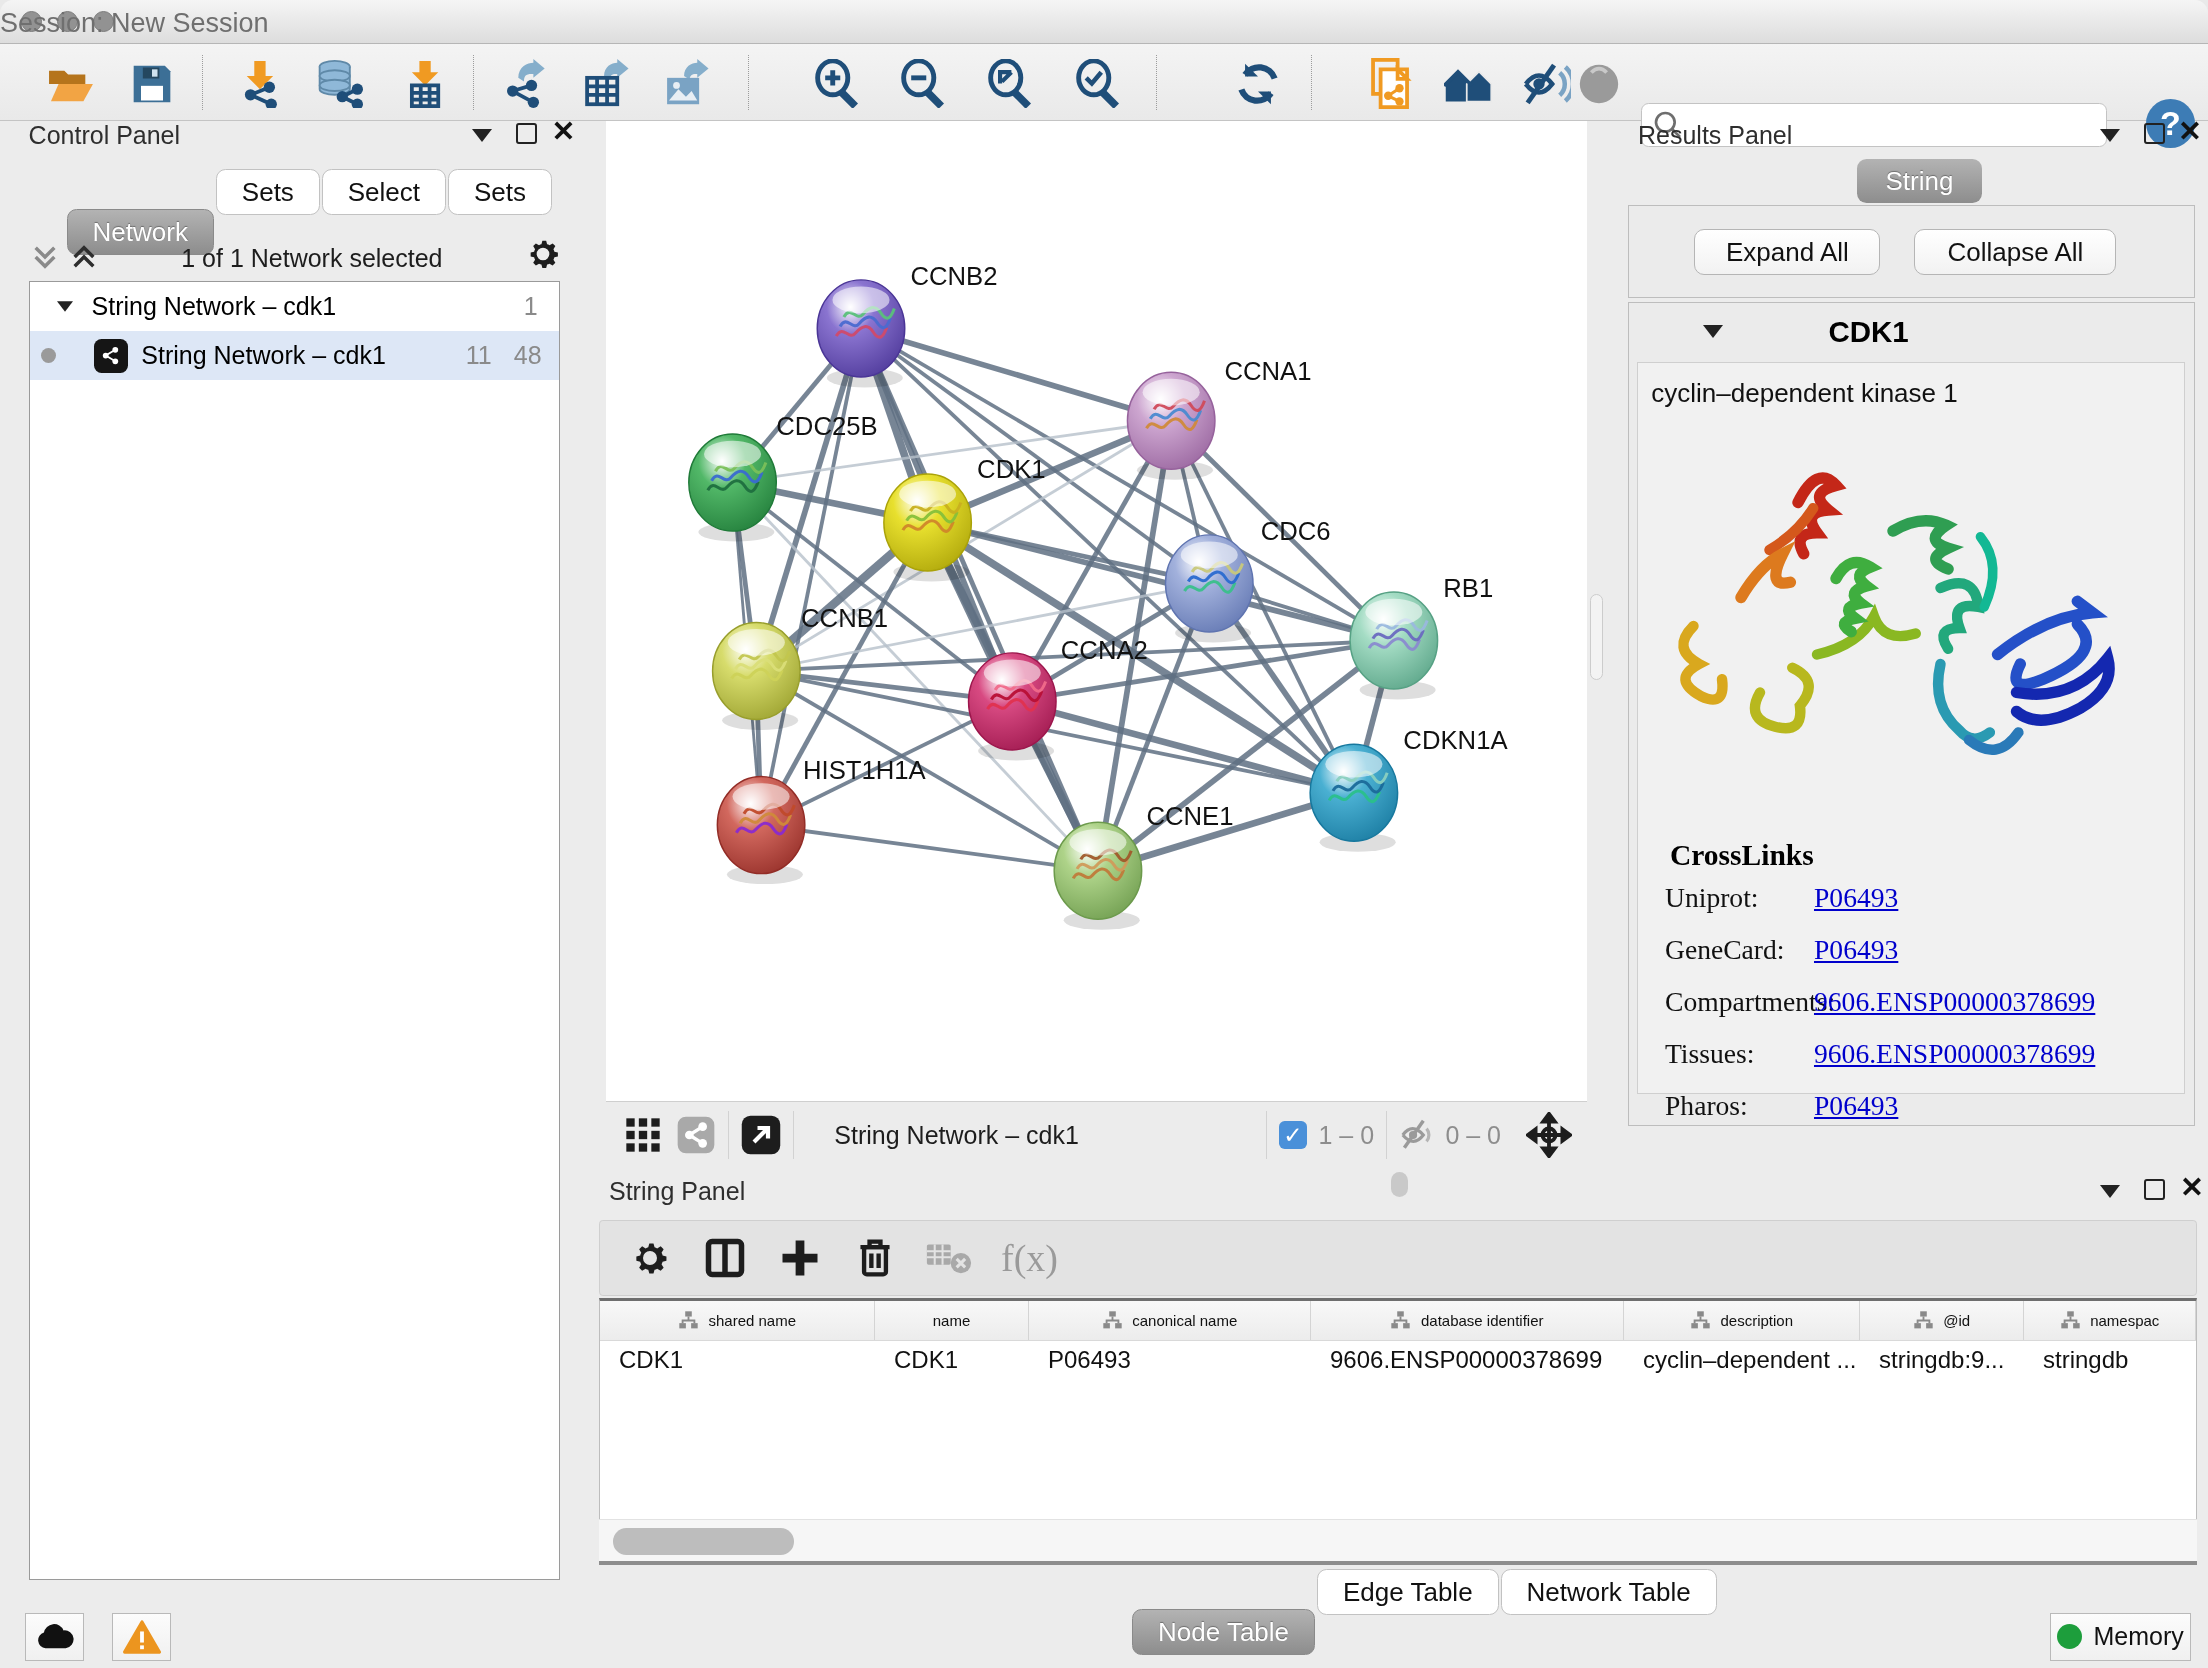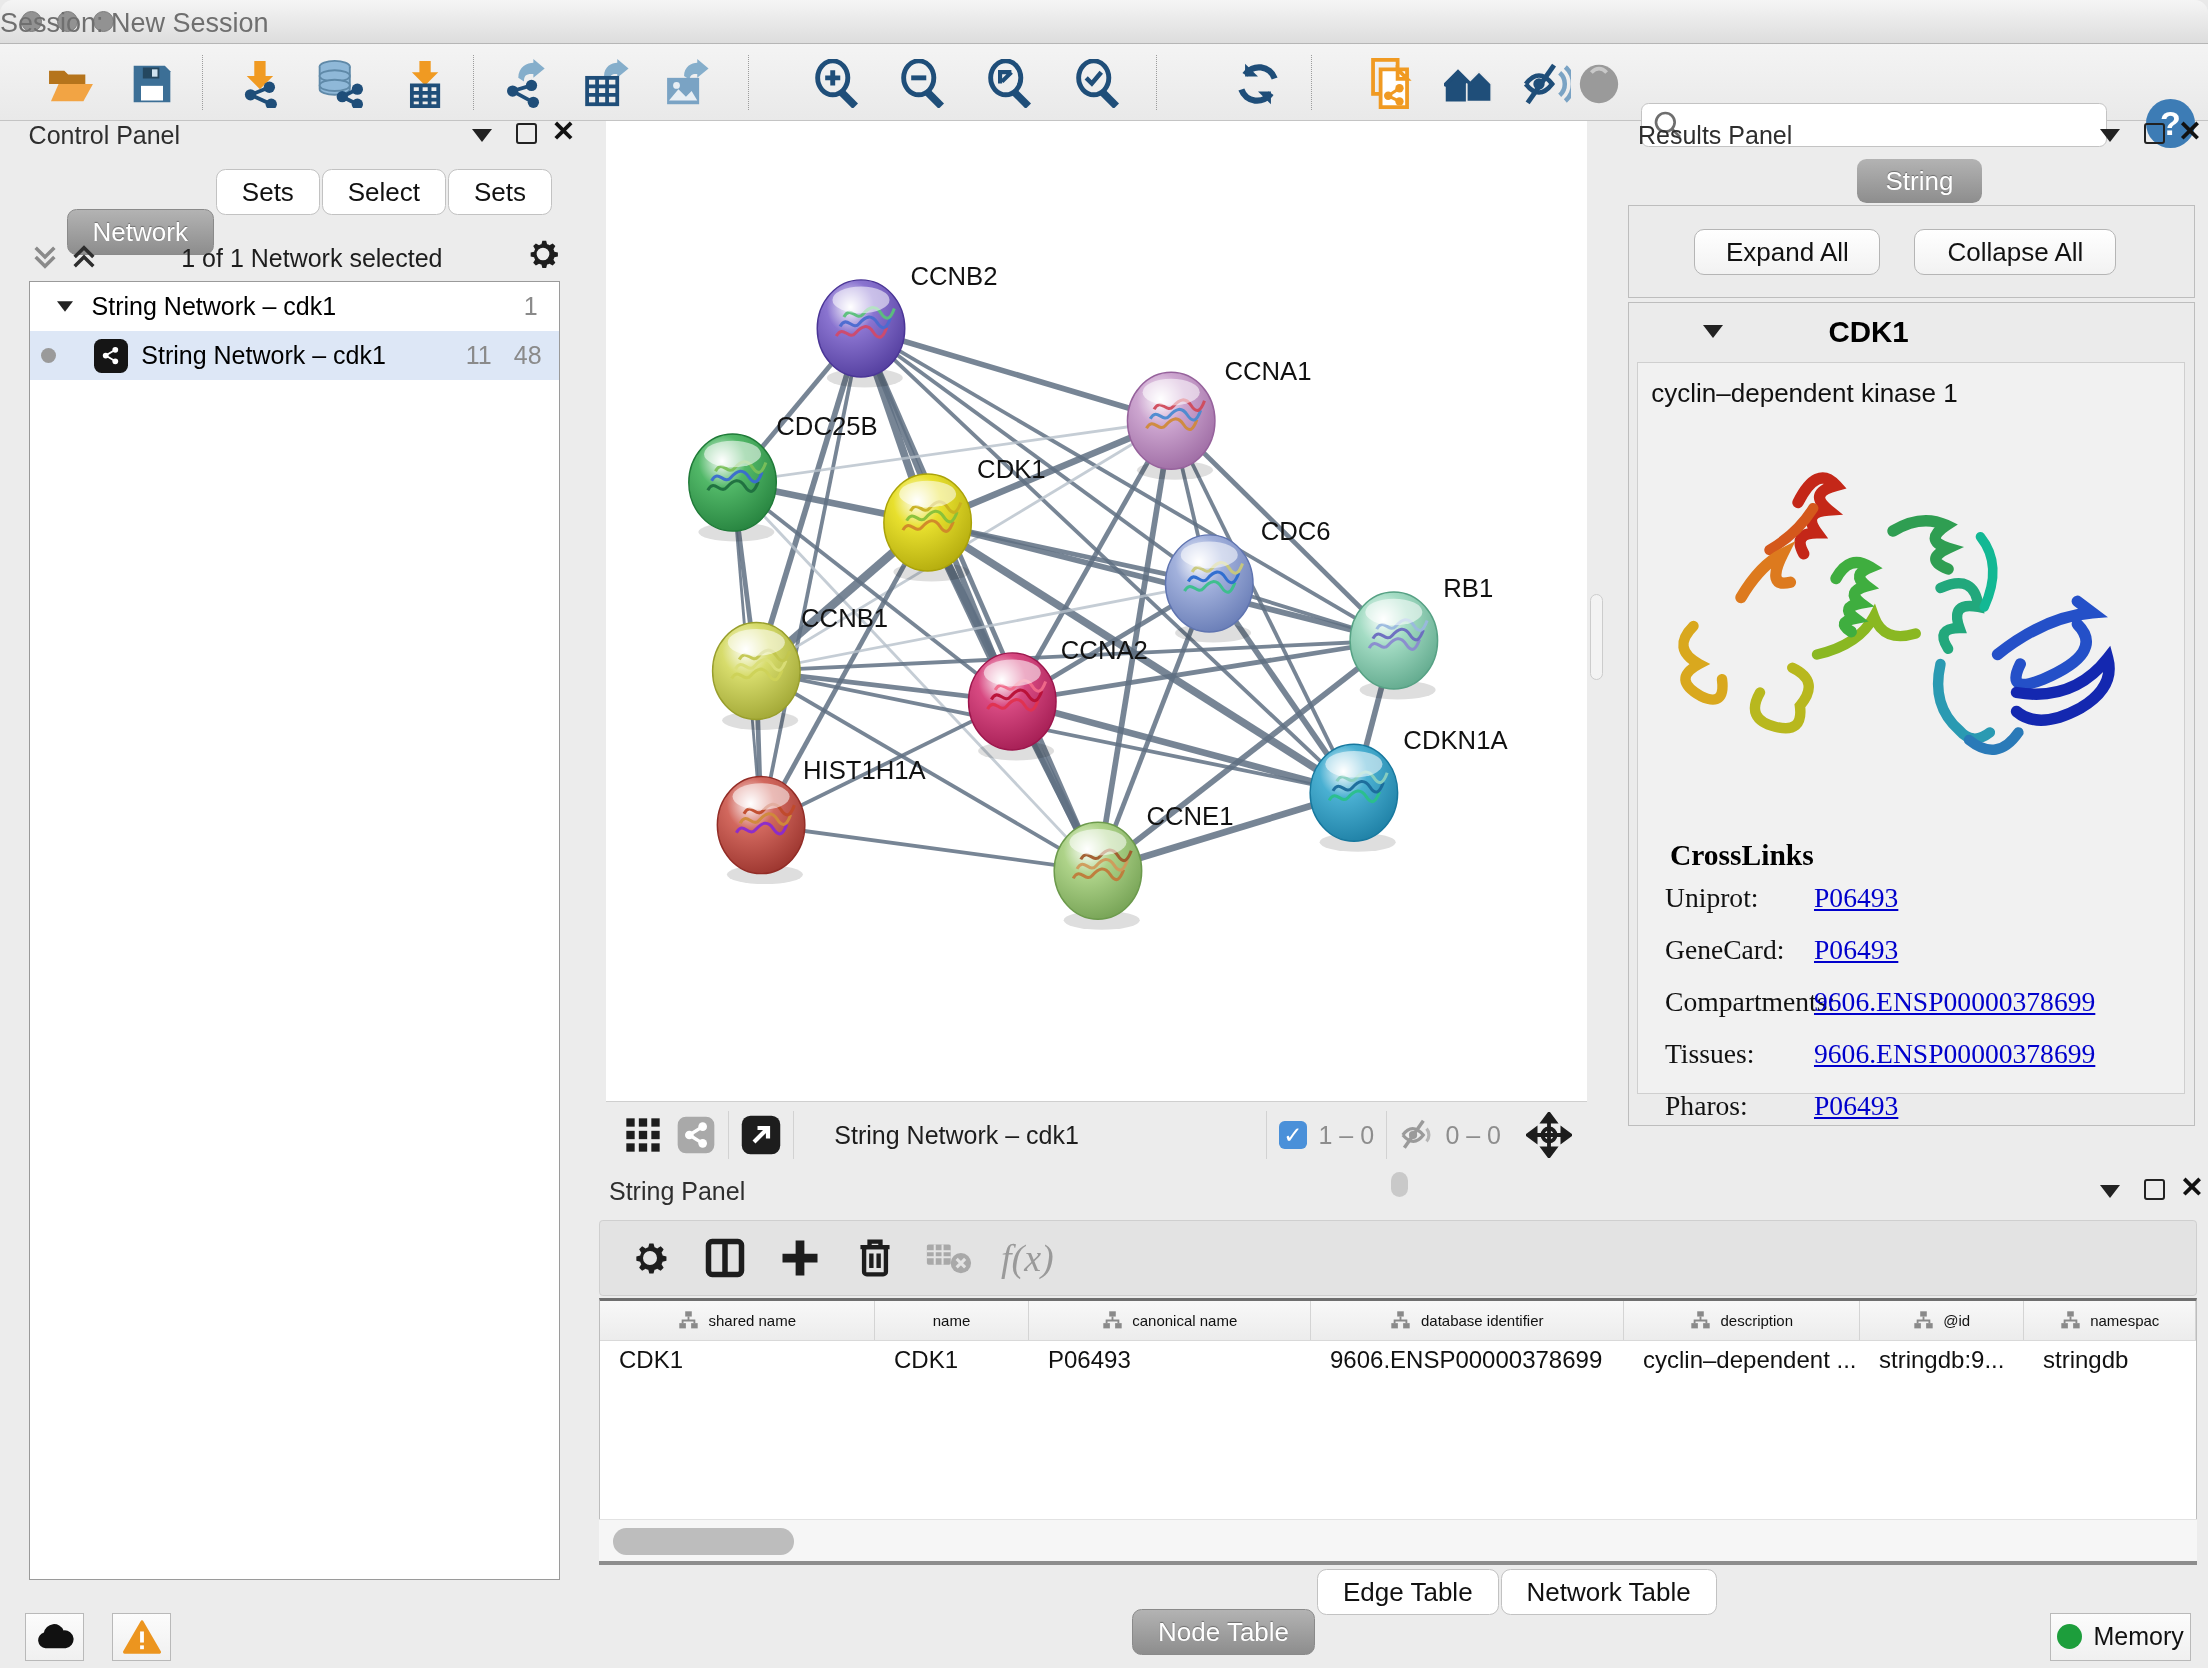--- a/index.html
+++ b/index.html
@@ -714,21 +714,21 @@
           </g>
         </svg>
       <svg width="48" height="34" viewBox="0 0 28 20" style="margin-left:30px">
           <g fill="#a9a9a9">
             <rect x="1" y="2" width="14" height="12" rx="1"></rect>
             <path d="M1 6 h14 M1 9.5 h14 M5.6 2 v12 M10.2 2 v12" stroke="#e3e3e3" stroke-width="1.2"></path>
             <circle cx="21" cy="13" r="6"></circle>
             <path d="M18.5 10.5 l5 5 M23.5 10.5 l-5 5" stroke="#e3e3e3" stroke-width="1.8"></path>
           </g>
         </svg>
-      <span style="margin-left:28.5px;font-family:'Liberation Serif',serif;font-style:italic;font-size:38px;color:#9a9a9a">f(x)</span>
+      <span style="margin-left:28.5px;font-family:'Liberation Serif',serif;font-size:38px;color:#9a9a9a">f(x)</span>
     </div>
 
     <div id="tp-table">
       <div id="tp-header">
           <div class="th" style="width: 275px;">
             <svg width="21" height="21" viewBox="0 0 16 16">
               <g fill="#8a8a8a">
                 <rect x="5.5" y="1" width="5" height="4"></rect>
                 <rect x="1" y="10" width="5" height="4"></rect>
                 <rect x="10" y="10" width="5" height="4"></rect>

